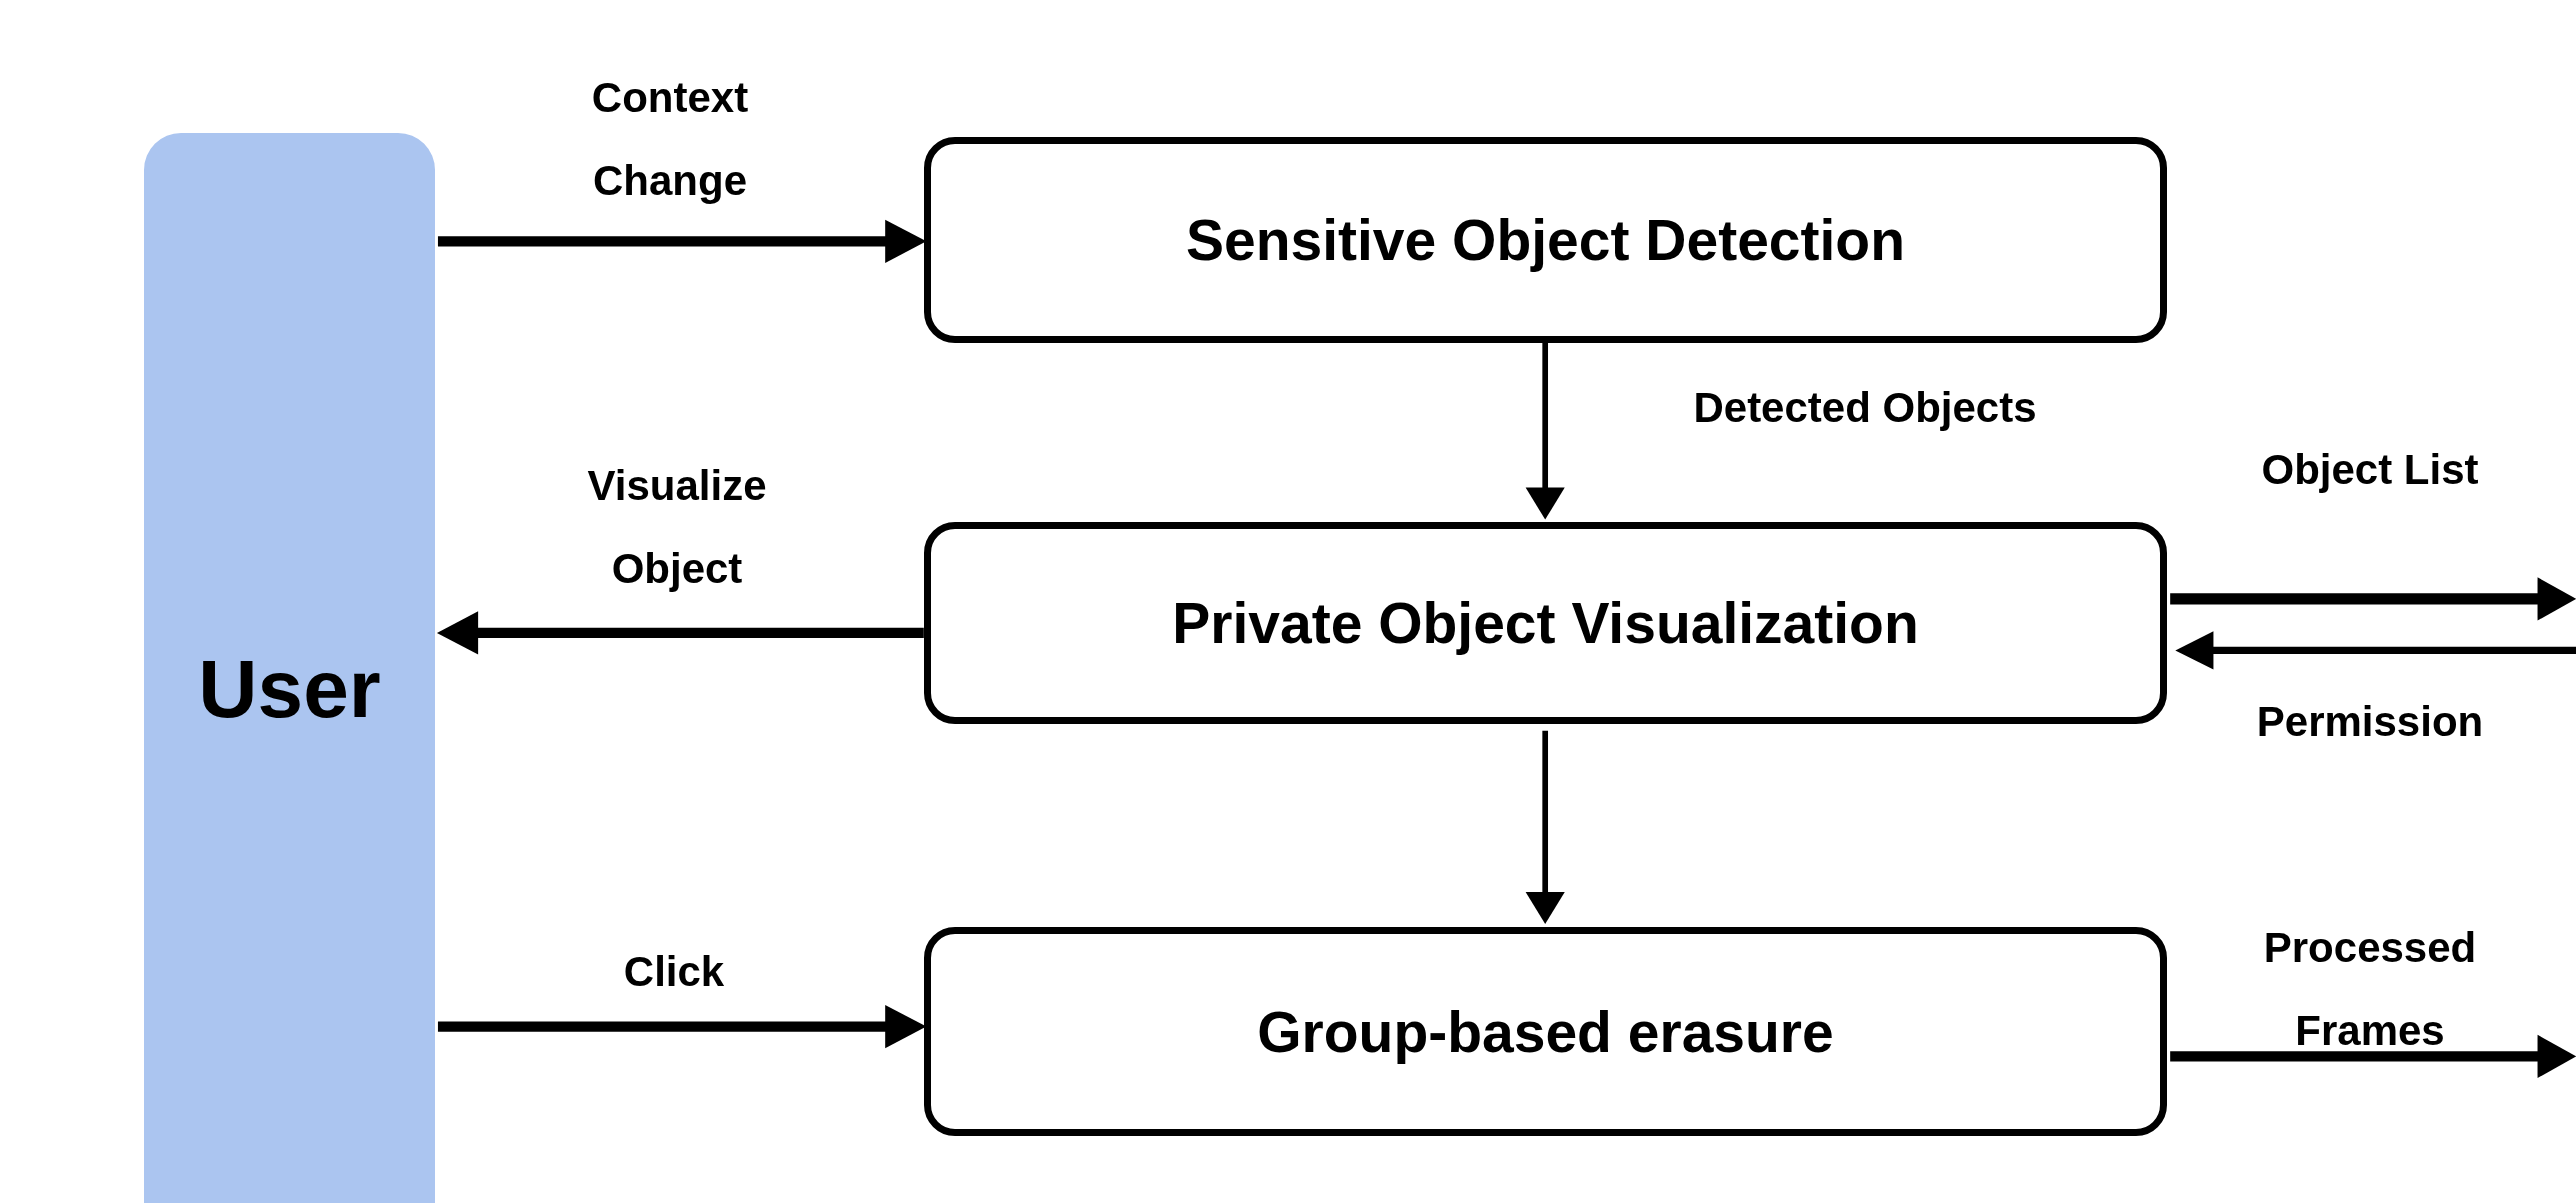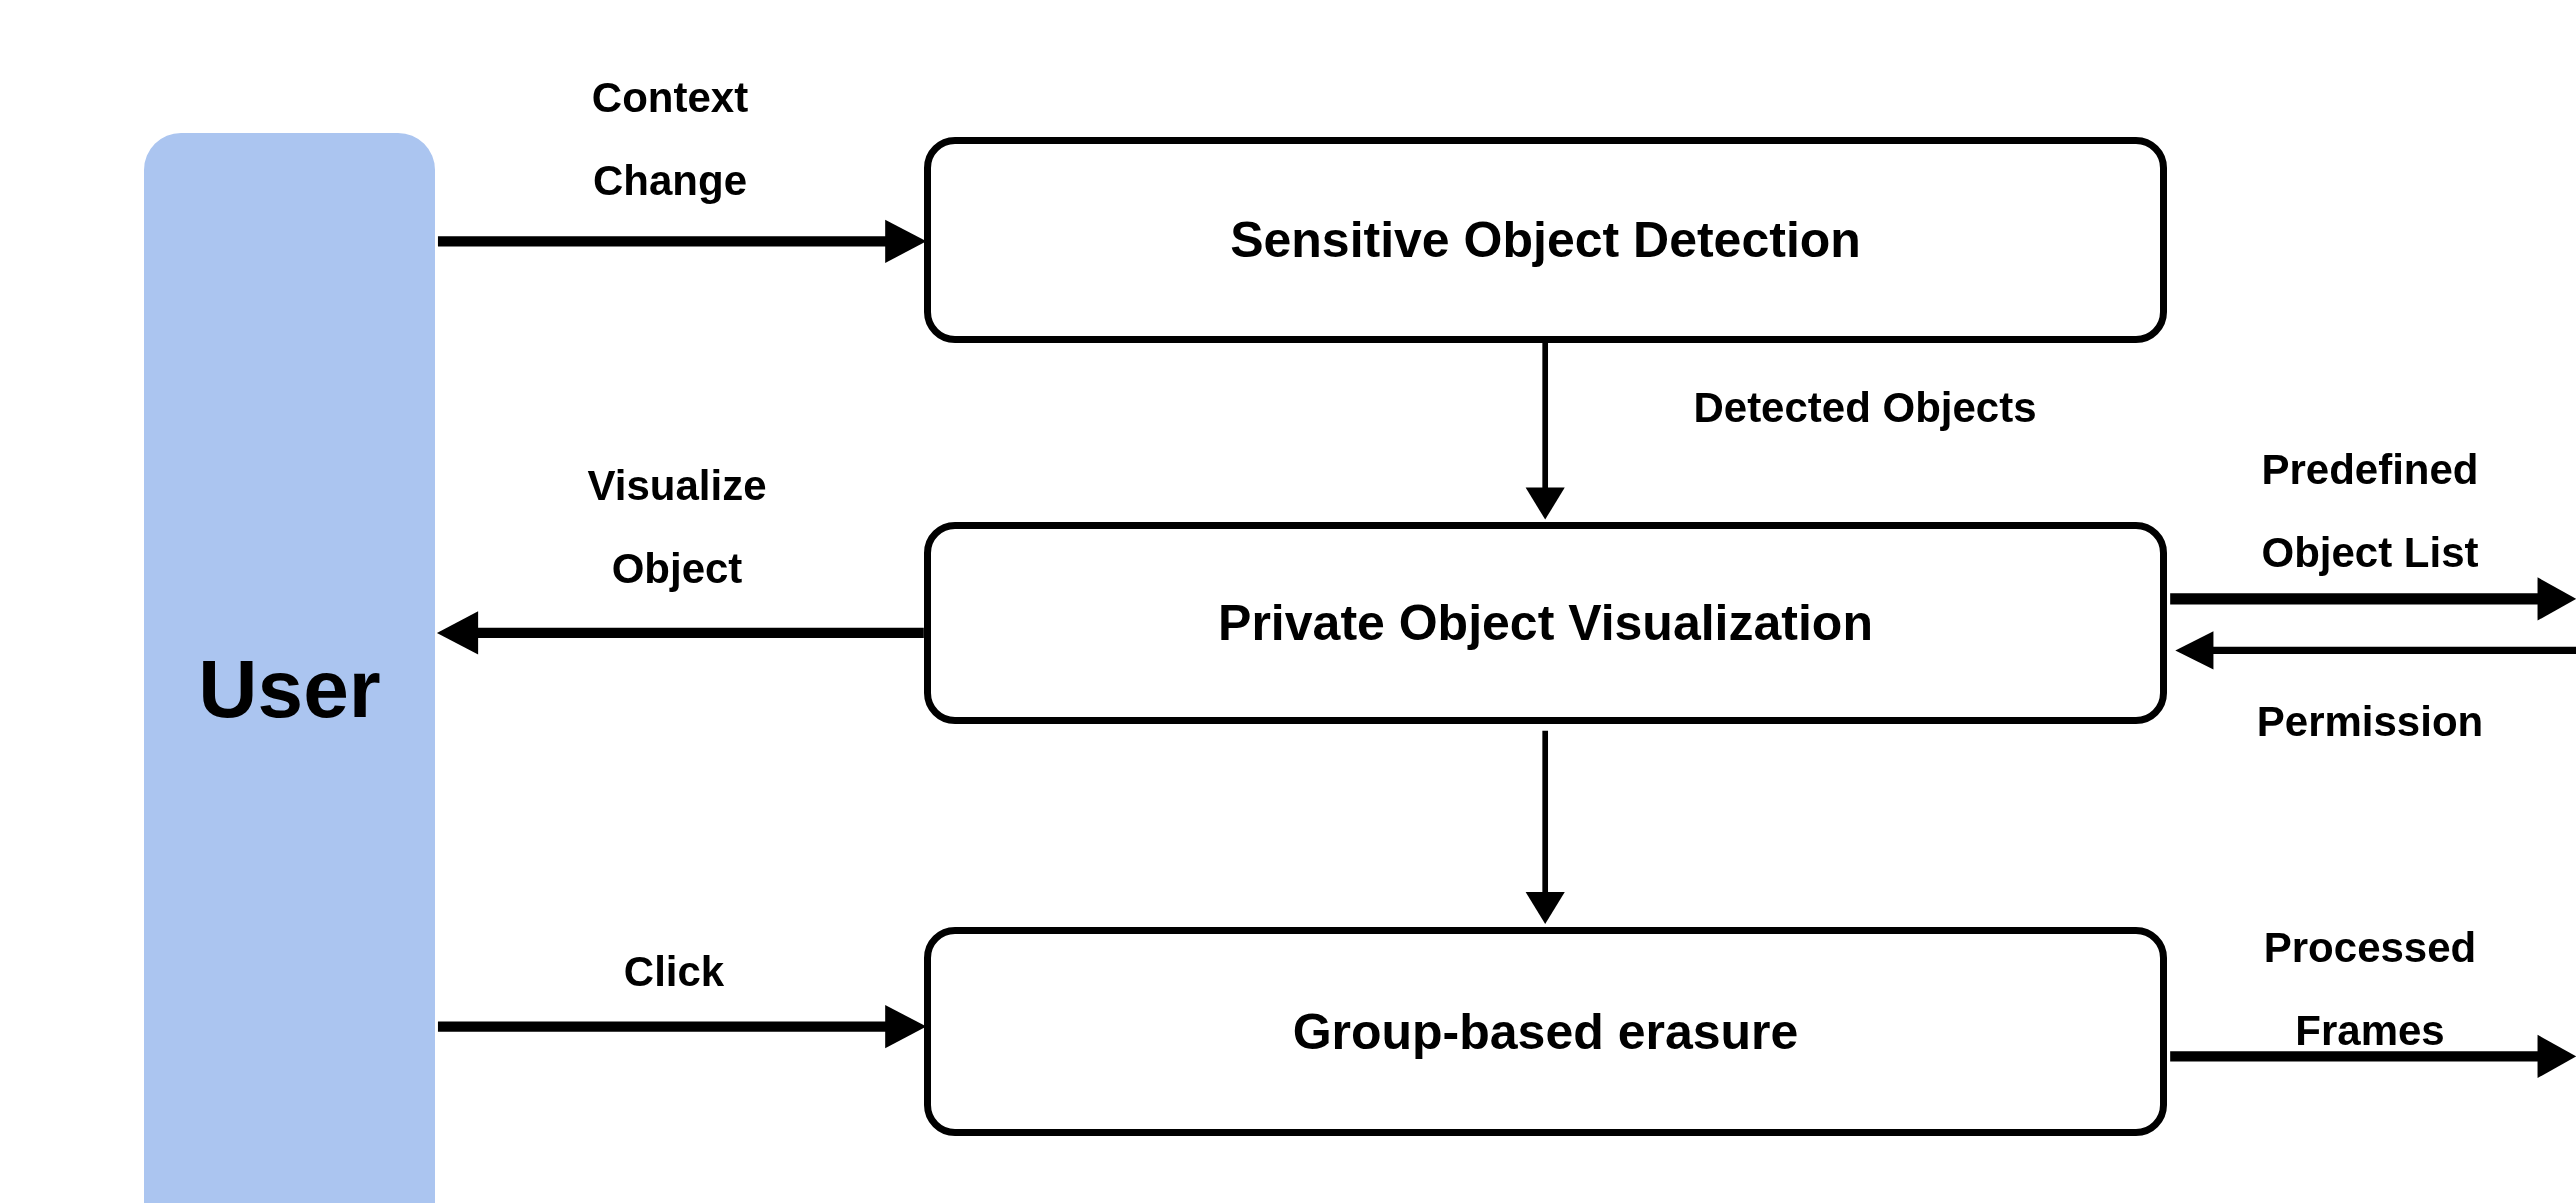--- a/index.html
+++ b/index.html
@@ -40,21 +40,21 @@
     position: absolute;
     left: 924px;
     width: 1243px;
     background: #ffffff;
     border: 7.7px solid #000000;
     border-radius: 31px;
     box-sizing: border-box;
     display: flex;
     align-items: center;
     justify-content: center;
-    font-size: 50px;
+    font-size: 57px;
     font-weight: 700;
     white-space: nowrap;
   }
   .process-box.sod { top: 137px;  height: 206px; }
   .process-box.pov { top: 522px; height: 202px; }
   .process-box.gbe { top: 927px; height: 209px; }
   .edge-label {
     position: absolute;
     transform: translateX(-50%);
     text-align: center;
@@ -134,21 +134,20 @@
   <div class="edge-label" style="left:677px; top:444px;">
     <div>Visualize</div>
     <div>Object</div>
   </div>
 
   <div class="edge-label" style="left:1865px; top:366px;">
     <div>Detected Objects</div>
   </div>
 
   <div class="edge-label" style="left:2370px; top:428px;">
-    <div>Predefined</div>
     <div>Object List</div>
   </div>
 
   <div class="edge-label" style="left:2370px; top:680px;">
     <div>Permission</div>
   </div>
 
   <div class="edge-label" style="left:674px; top:930px;">
     <div>Click</div>
   </div>

